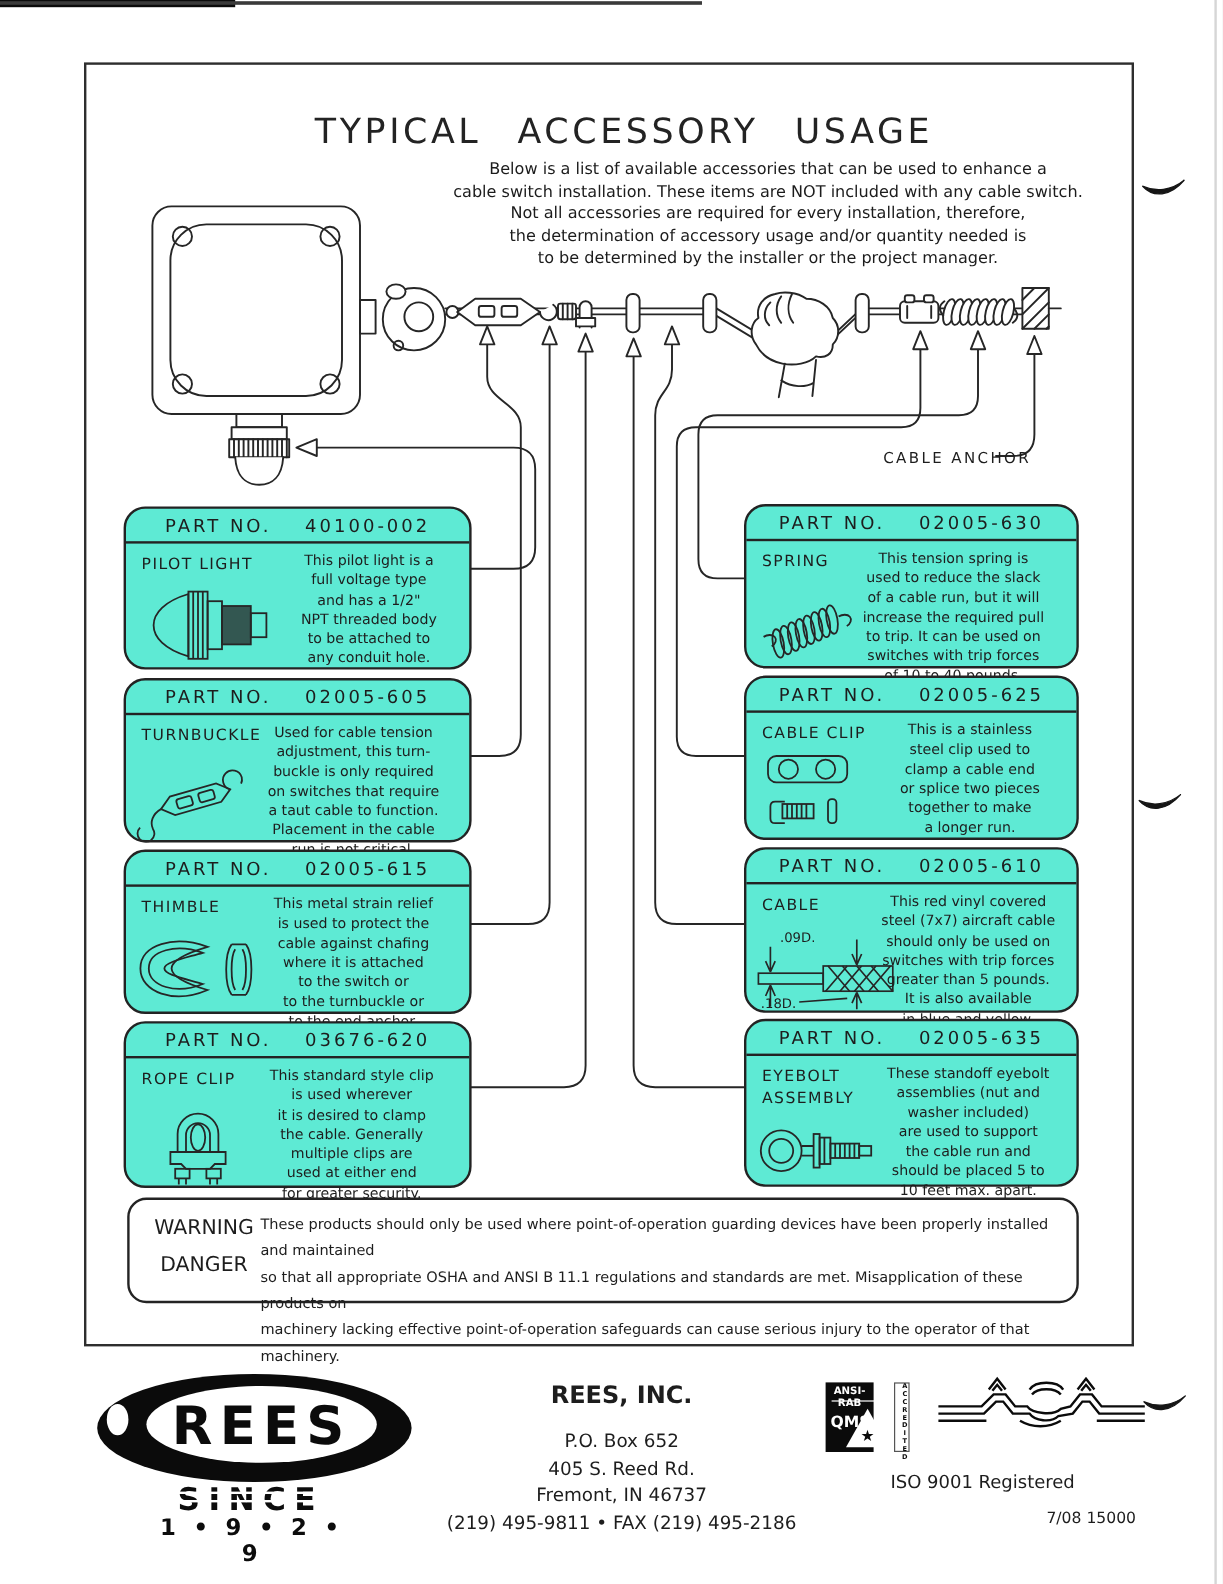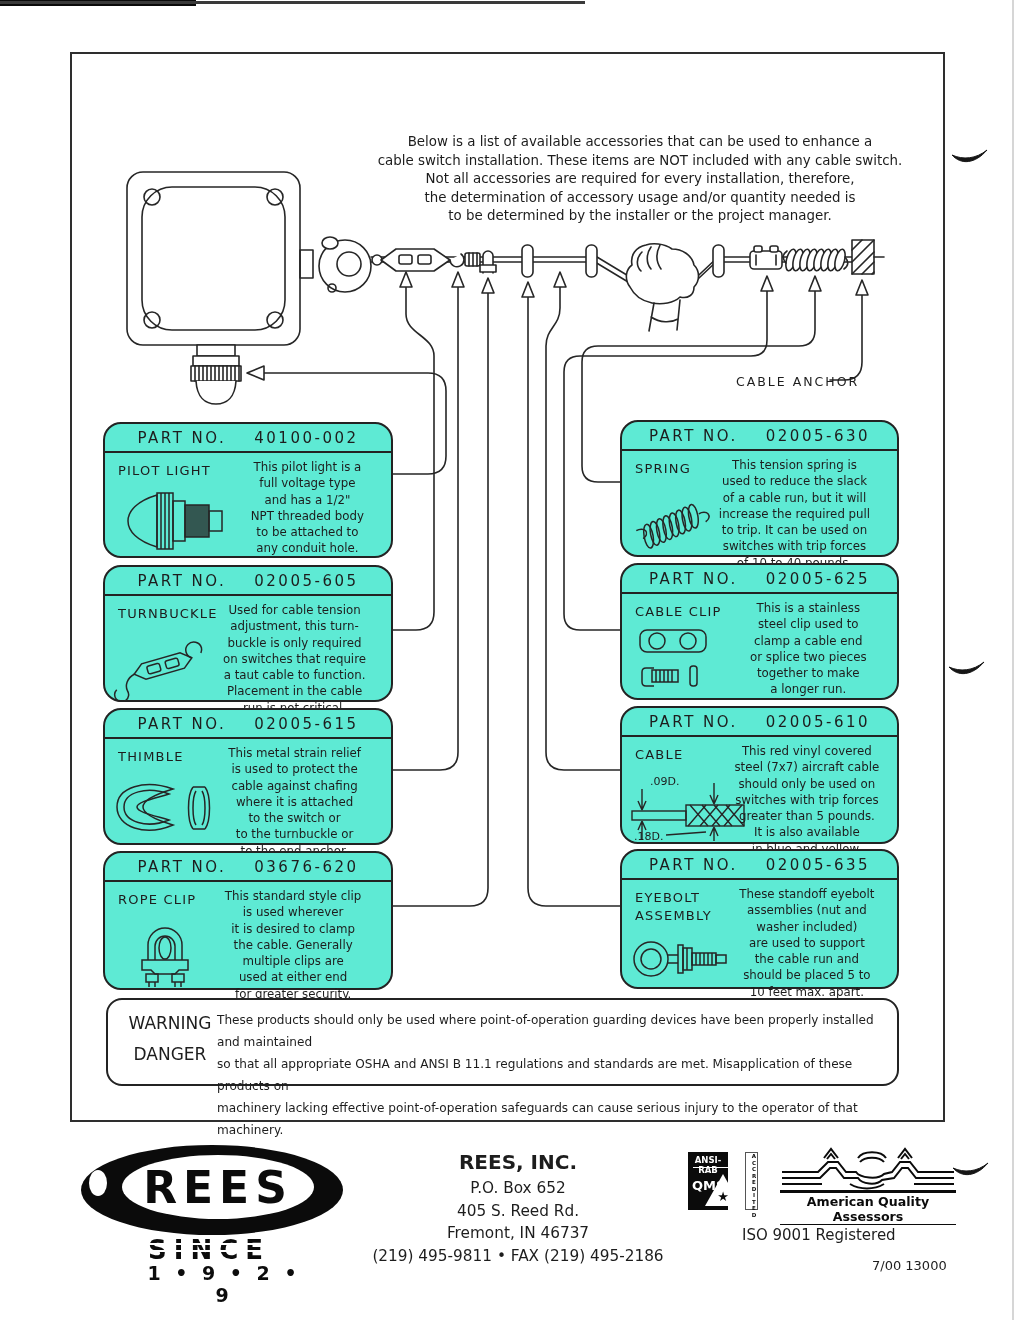--- a/index.html
+++ b/index.html
@@ -33,23 +33,23 @@
                border:2.5px solid #232323;border-radius:16px;background:#fff;}
   .warning-label{position:absolute;left:13px;top:8px;width:98px;text-align:center;
                  font-size:17px;line-height:31px;white-space:pre-line;}
   .warning-text{position:absolute;left:109px;top:9px;right:10px;font-size:12.1px;
                 line-height:22px;white-space:pre-line;}
   
   .since-wrap{position:absolute;left:133px;top:1235px;width:152px;text-align:center;
               font-size:26px;font-weight:bold;letter-spacing:7px;color:#0c0c0c;}
   .since-wrap i{position:absolute;left:0;width:100%;height:2px;background:#fff;}
   .year-row{position:absolute;left:126px;top:1262px;width:168px;text-align:center;
-            font-size:19px;font-weight:bold;letter-spacing:4px;color:#0c0c0c;margin-left:14px;}
+            font-size:19px;font-weight:bold;letter-spacing:4px;color:#0c0c0c;}
   .company{position:absolute;left:368px;top:1150px;width:300px;text-align:center;}
-  .company .c1{font-size:20px;font-weight:bold;margin-bottom:3px;}
+  .company .c1{font-size:20px;font-weight:bold;margin-bottom:16px;}
   .company .c2{font-size:15.3px;line-height:22.5px;}
   .ansi-square{position:absolute;left:688px;top:1152px;width:40px;height:58px;background:#0b0b0b;}
   .ansi-title{position:absolute;left:0;top:3px;width:100%;text-align:center;color:#fff;
               font-size:8.5px;font-weight:bold;}
   .ansi-rule{position:absolute;left:5px;top:15px;width:46px;height:1px;background:#fff;}
   .ansi-qms{position:absolute;left:4px;top:26px;color:#fff;font-size:13px;font-weight:bold;}
   .accredited-strip{position:absolute;left:745px;top:1152px;width:13px;height:58px;background:#fff;
                     border:1px solid #555;box-sizing:border-box;writing-mode:vertical-rl;
                     text-orientation:upright;font-size:5.5px;font-weight:bold;letter-spacing:0.5px;
                     text-align:center;color:#0b0b0b;}
@@ -158,20 +158,21 @@
       <path d="M458,272 l-6,15 h12 z" fill="#fff"></path>
       <path d="M488,278 l-6,15 h12 z" fill="#fff"></path>
       <path d="M528,282 l-6,15 h12 z" fill="#fff"></path>
       <path d="M560,272 l-6,15 h12 z" fill="#fff"></path>
       <path d="M767,276 l-6,15 h12 z" fill="#fff"></path>
       <path d="M815,276 l-6,15 h12 z" fill="#fff"></path>
       <path d="M862,280 l-6,15 h12 z" fill="#fff"></path>
     </g>
   </svg>
 
+  <div class="doc-title">TYPICAL ACCESSORY USAGE</div>
   <div class="intro">Below is a list of available accessories that can be used to enhance a
 cable switch installation.  These items are NOT included with any cable switch.
 Not all accessories are required for every installation, therefore,
 the determination of accessory usage and/or quantity needed is
 to be determined by the installer or the project manager.</div>
   <div class="cable-anchor">CABLE ANCHOR</div>
 
   <div class="part-box" style="left:103px;top:422px;width:286px;height:132px;">
     <div class="part-header">
       <span>PART NO.</span>
@@ -440,24 +441,23 @@
     <g stroke="#0b0b0b" stroke-width="2" fill="none">
       <path d="M44,12 l7,-9 l7,9 M47,13 l4,-5 l4,5"></path>
       <path d="M118,12 l7,-9 l7,9 M121,13 l4,-5 l4,5"></path>
       <path d="M78,12 a15,9 0 0 1 28,0"></path>
       <path d="M80,16 a13,7 0 0 1 24,0"></path>
       <path d="M2,26 H38 L48,16 H58 L66,26 H76 C80,32 98,34 104,28 L112,26 L120,16 H130 L138,26 H174"></path>
       <path d="M2,32 H40 L50,22 H56 L64,32 H78 C82,38 96,40 102,34 L114,32 L122,22 H128 L136,32 H174"></path>
       <path d="M2,38 H42 M70,38 C80,44 94,44 104,38 M134,38 H174"></path>
     </g>
   </svg>
-  <div class="aqa-text">American Quality Assessors</div>
 
   <div class="iso-line">ISO 9001 Registered</div>
-  <div class="doc-code">7/00 13000</div>
+  <div class="doc-code">7/08 15000</div>
 
   <svg class="abs" style="left:951px;top:147px;" width="40" height="24" viewBox="0 0 40 24">
     <path d="M1,8 C10,18 24,17 36,3 C25,12 12,13 1,8 Z" fill="#161616" stroke="#161616"></path>
   </svg>
   <svg class="abs" style="left:948px;top:659px;" width="40" height="24" viewBox="0 0 40 24">
     <path d="M1,8 C10,18 24,17 36,3 C25,12 12,13 1,8 Z" fill="#161616" stroke="#161616"></path>
   </svg>
   <svg class="abs" style="left:952px;top:1160px;" width="40" height="24" viewBox="0 0 40 24">
     <path d="M1,8 C10,18 24,17 36,3 C25,12 12,13 1,8 Z" fill="#161616" stroke="#161616"></path>
   </svg>

